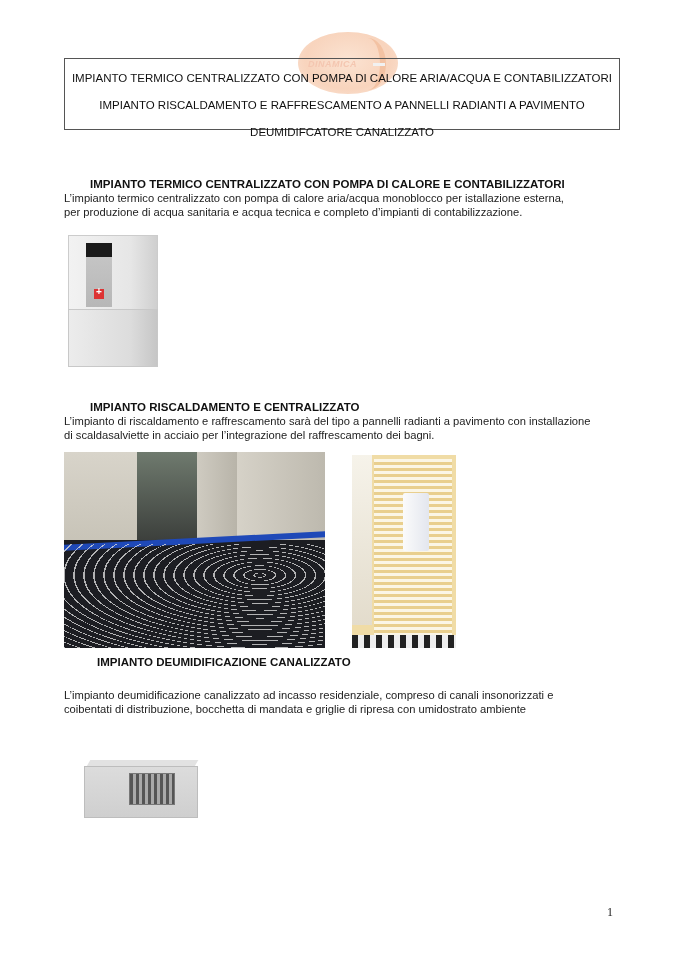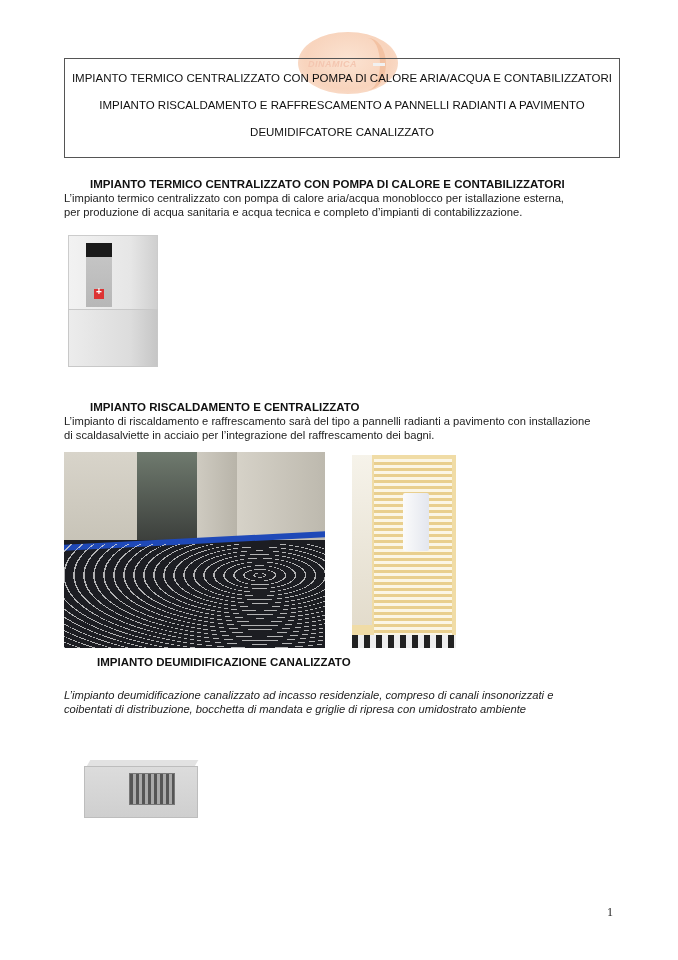--- a/index.html
+++ b/index.html
@@ -3,21 +3,21 @@
 <meta charset="utf-8">
 <style>
   html, body { margin: 0; padding: 0; background: #ffffff; }
   body { width: 678px; height: 960px; position: relative; overflow: hidden; font-family: "Liberation Sans", sans-serif; color: #111; }
   .logo { position: absolute; left: 298px; top: 0px; width: 100px; height: 62px; margin-top: 32px; }
   .logo-oval { position: absolute; left: 0; top: 0; width: 100px; height: 62px; border-radius: 50%; background: radial-gradient(ellipse at 50% 45%, #fbe3d2 0%, #f8d4bd 60%, #fbe6d8 100%); }
   .logo-swoosh { position: absolute; left: 52px; top: 6px; width: 30px; height: 52px; border-right: 6px solid #f3c2a3; border-radius: 0 50% 50% 0; }
   .logo-text { position: absolute; left: 10px; top: 27px; font-size: 9px; font-weight: bold; font-style: italic; color: #f4c6b0; letter-spacing: 0.5px; }
   .logo-dash { position: absolute; left: 75px; top: 31px; width: 12px; height: 3px; background: #f1f1f1; }
 
-  .title-box { position: absolute; left: 64px; top: 58px; width: 556px; height: 100px; border: 1px solid #555; box-sizing: border-box; }
+  .title-box { position: absolute; left: 64px; top: 58px; width: 556px; height: 72px; border: 1px solid #555; box-sizing: border-box; }
   .title-line { position: absolute; left: 0; width: 100%; text-align: center; font-size: 11.5px; color: #111; }
 
   .heading { position: absolute; left: 64px; font-size: 11.5px; font-weight: bold; color: #111; margin-left: 26px; }
   .body-text { position: absolute; left: 64px; font-size: 11.2px; line-height: 13.5px; color: #222; width: 560px; }
 
   .photo { position: absolute; overflow: hidden; }
   
   .pump { left: 64px; top: 229px; width: 96px; height: 140px; }
   .pump-top { position: absolute; left: 4px; top: 6px; width: 88px; height: 74px; background: linear-gradient(90deg, #f2f2f2 0%, #e6e6e6 70%, #cfcfcf 100%); border: 1px solid #ccc; }
   .pump-bottom { position: absolute; left: 4px; top: 80px; width: 88px; height: 56px; background: linear-gradient(90deg, #ececec 0%, #dcdcdc 70%, #c6c6c6 100%); border: 1px solid #c8c8c8; }
@@ -98,21 +98,21 @@
   <div class="floor-pipes"></div>
 </div>
 <div class="photo towel">
   <div class="towel-window"></div>
   <div class="towel-rails"></div>
   <div class="towel-cloth"></div>
   <div class="towel-floor"></div>
 </div>
 
 <div class="heading" style="top:656px;padding-left:7px;">IMPIANTO DEUMIDIFICAZIONE CANALIZZATO</div>
-<div class="body-text" style="top:689px;font-style:italic;">
+<div class="body-text" style="top:689px;">
   <div>L’impianto deumidificazione canalizzato ad incasso residenziale, compreso di canali insonorizzati e</div>
   <div>coibentati di distribuzione, bocchetta di mandata e griglie di ripresa con umidostrato ambiente</div>
 </div>
 <div class="photo dehum">
   <div class="dehum-top"></div>
   <div class="dehum-body">
     <div class="dehum-grill"></div>
   </div>
 </div>
 

